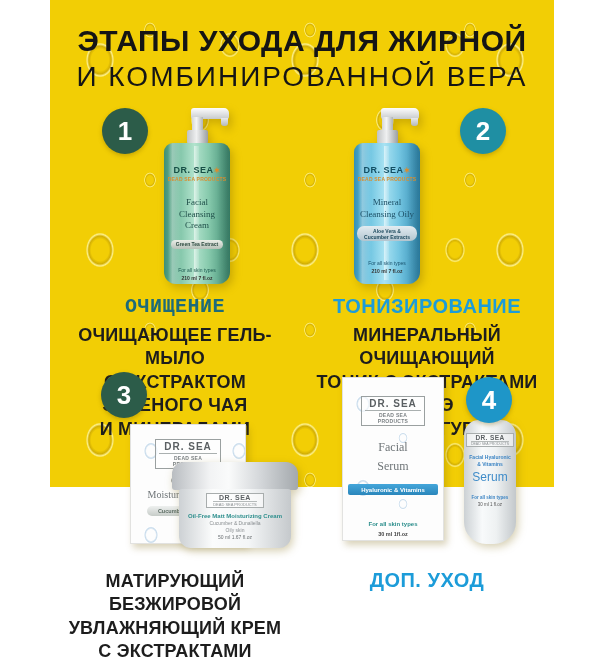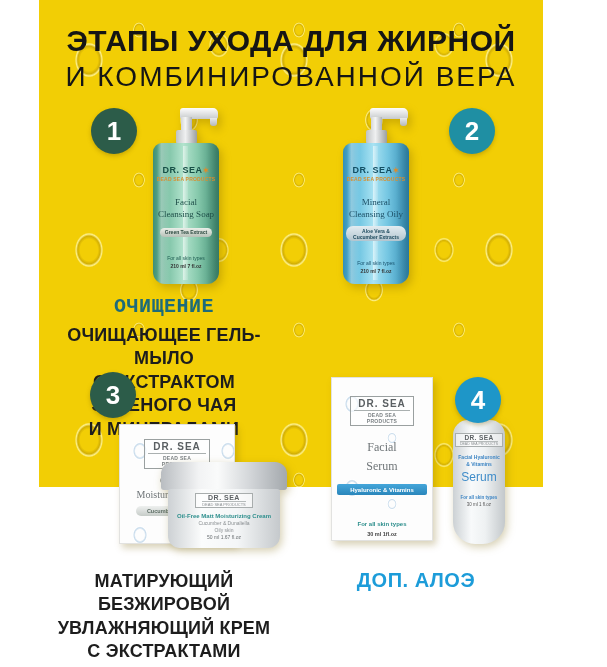--- a/index.html
+++ b/index.html
@@ -2,21 +2,21 @@
 <html><head>
 <meta charset="utf-8">
 <style>
   html,body { margin:0; padding:0; background:#ffffff; }
   .canvas {
     position:relative; width:607px; height:667px; background:#ffffff;
     font-family:"Liberation Sans", sans-serif; overflow:hidden;
   }
   
   .poster {
-    position:absolute; left:39px; top:0; width:504px; height:487px;
+    position:absolute; left:50px; top:0; width:504px; height:487px;
     background-color:#f2ce05;
     background-image:
       radial-gradient(ellipse 17px 21px at 50px 60px,  rgba(176,139,0,0) 52%, rgba(168,132,0,0.42) 66%, rgba(255,247,165,0.85) 76%, rgba(255,247,165,0) 83%),
       radial-gradient(ellipse 11px 14px at 150px 120px, rgba(176,139,0,0) 50%, rgba(168,132,0,0.38) 65%, rgba(255,247,165,0.80) 76%, rgba(255,247,165,0) 84%),
       radial-gradient(ellipse 7px 9px  at 100px 30px,  rgba(176,139,0,0) 48%, rgba(168,132,0,0.35) 64%, rgba(255,247,160,0.80) 77%, rgba(255,247,160,0) 86%),
       radial-gradient(ellipse 5px 6px  at 30px 140px,  rgba(176,139,0,0) 45%, rgba(168,132,0,0.35) 62%, rgba(255,247,160,0.75) 76%, rgba(255,247,160,0) 87%),
       radial-gradient(ellipse 12px 15px at 180px 45px, rgba(176,139,0,0) 50%, rgba(168,132,0,0.34) 64%, rgba(255,247,160,0.75) 75%, rgba(255,247,160,0) 84%),
       radial-gradient(ellipse 4px 5px  at 80px 170px,  rgba(176,139,0,0) 40%, rgba(168,132,0,0.30) 58%, rgba(255,247,160,0.70) 74%, rgba(255,247,160,0) 87%);
     background-size: 205px 190px, 185px 170px, 160px 150px, 140px 130px, 225px 205px, 95px 90px;
   }
@@ -170,21 +170,21 @@
           <div class="p-stem"></div>
           <div class="p-collar"></div>
           <div class="p-body green">
             <div class="p-tube"></div>
             <div class="p-shine"></div>
             <div class="p-label green-txt">
               <div class="b-brand"><span>DR. SEA</span><span class="b-star">✶</span></div>
               <div class="b-sub">DEAD SEA PRODUCTS</div>
               <div class="b-name">
                 <div>Facial</div>
-                <div>Cleansing Soap</div>
+                <div>Cleansing Cream</div>
               </div>
               <div class="b-tag">Green Tea Extract</div>
               <div class="b-skin">For all skin types</div>
               <div class="b-vol">210 ml 7 fl.oz</div>
             </div>
           </div>
         </div>
       </div>
       <div class="caption">
         <h2 class="heading h-teal">ОЧИЩЕНИЕ</h2>
@@ -212,20 +212,26 @@
                 <div>Mineral</div>
                 <div>Cleansing Oily</div>
               </div>
               <div class="b-tag">Aloe Vera &amp; Cucumber Extracts</div>
               <div class="b-skin">For all skin types</div>
               <div class="b-vol">210 ml 7 fl.oz</div>
             </div>
           </div>
         </div>
       </div>
+      <div class="caption">
+        <h2 class="heading h-blue">ТОНИЗИРОВАНИЕ</h2>
+        <p class="desc">МИНЕРАЛЬНЫЙ ОЧИЩАЮЩИЙ
+ТОНИК С ЭКСТРАКТАМИ АЛОЭ
+ВЕРА И ОГУРЦА</p>
+      </div>
     </section>
 
     <section class="step step-3">
       <div class="stage">
         <div class="badge badge-dgreen">3</div>
         <div class="box3 droplet-box">
           <div class="logo-frame">
             <div class="lf-brand">DR. SEA</div>
             <div class="lf-sub">DEAD SEA PRODUCTS</div>
           </div>
@@ -286,18 +292,18 @@
               <div>Facial Hyaluronic</div>
               <div>&amp; Vitamins</div>
             </div>
             <div class="s-big">Serum</div>
             <div class="s-skin">For all skin types</div>
             <div class="s-vol">30 ml  1 fl.oz</div>
           </div>
         </div>
       </div>
       <div class="caption">
-        <h2 class="heading h-blue">ДОП. АЛОЭ</h2>
+        <h2 class="heading h-blue">ДОП. УХОД</h2>
       </div>
     </section>
 
   </div>
 </div>
 
 </body></html>

